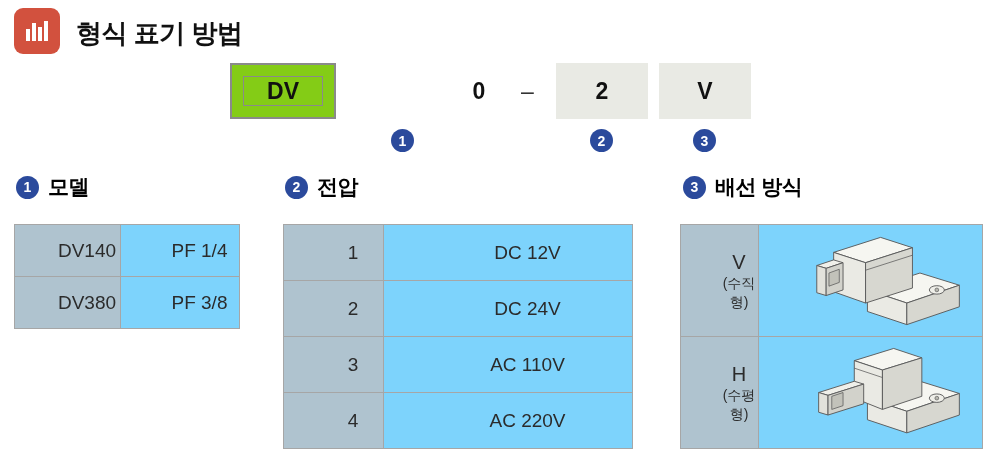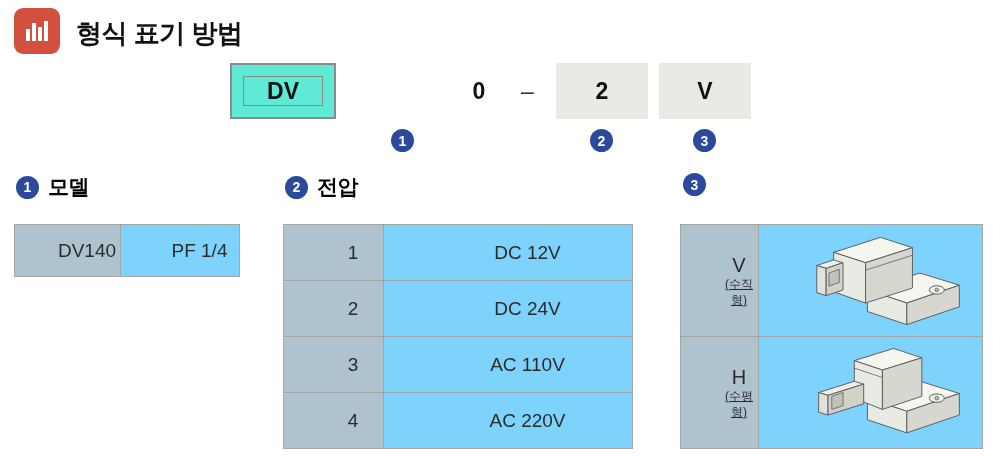--- a/index.html
+++ b/index.html
@@ -13,21 +13,21 @@
   .canvas{position:relative;width:993px;height:469px;background:#ffffff;overflow:hidden;}
 
   
   .header-icon{position:absolute;left:14px;top:8px;width:46px;height:46px;
     background:var(--icon-red);border-radius:9px;display:flex;align-items:center;justify-content:center;}
   .page-title{position:absolute;left:76px;top:16px;font-size:26px;font-weight:bold;color:#111;letter-spacing:-0.5px;}
 
   
   .code-box{position:absolute;top:63px;height:56px;display:flex;align-items:center;justify-content:center;
     font-size:23px;font-weight:bold;color:#111;}
-  .code-dv{left:230px;width:106px;background:#5eead4;border:2px solid #8a8a8a;padding:11px;justify-content:center;}
+  .code-dv{left:230px;width:106px;background:#84cc16;border:2px solid #8a8a8a;padding:11px;justify-content:center;}
   .code-dv-inner{border:1px solid #8a8a8a;width:100%;height:100%;display:flex;align-items:center;justify-content:center;}
   .code-gray{background:var(--code-gray);}
   .code-seg1{left:355px;width:96px;}
   .code-plain{left:455px;width:48px;background:transparent;}
   .code-dash{left:505px;width:45px;background:transparent;font-weight:normal;color:#333;}
   .code-seg3{left:556px;width:92px;}
   .code-seg4{left:659px;width:92px;}
 
   
   .num-circle{width:23px;height:23px;border-radius:50%;background:var(--accent-blue);
@@ -56,21 +56,21 @@
   #tbl-model tr{height:52px;}
 
   #tbl-volt{left:283px;top:224px;width:350px;}
   #tbl-volt td:first-child{width:100px;}
   #tbl-volt tr{height:56px;}
 
   #tbl-wire{left:680px;top:224px;width:303px;}
   #tbl-wire td:first-child{width:78px;}
   #tbl-wire tr{height:112px;}
   #tbl-wire .wkey-main{font-size:20px;line-height:1.2;}
-  #tbl-wire .wkey-sub{font-size:12px;line-height:1.3;text-decoration:underline;}
+  #tbl-wire .wkey-sub{font-size:14px;line-height:1.3;}
   .imgcell{padding:2px;}
   .valve-svg{display:block;margin:0 auto;}
 </style>
 </head>
 <body>
 
 <div class="canvas">
 
   <div class="header-icon">
     <svg width="28" height="28" viewBox="0 0 28 28" aria-hidden="true">
@@ -97,20 +97,24 @@
   <div class="section-header sh-1">
     <div class="num-circle">1</div>
     <div class="section-title">모델</div>
   </div>
   <table class="tbl" id="tbl-model">
     <tbody>
         <tr>
       <td class="key">DV140</td>
       <td class="val">PF 1/4</td>
     </tr>
+    <tr>
+      <td class="key">DV380</td>
+      <td class="val">PF 3/8</td>
+    </tr>
   </tbody>
     </table>
 
   <div class="section-header sh-2">
     <div class="num-circle">2</div>
     <div class="section-title">전압</div>
   </div>
   <table class="tbl" id="tbl-volt">
     <tbody>
         <tr>
@@ -127,20 +131,21 @@
     </tr>
     <tr>
       <td class="key">4</td>
       <td class="val">AC 220V</td>
     </tr>
   </tbody>
     </table>
 
   <div class="section-header sh-3">
     <div class="num-circle">3</div>
+    <div class="section-title">배선 방식</div>
   </div>
   <table class="tbl" id="tbl-wire">
     <tbody>
         <tr>
       <td class="key">
         <div class="wkey-main">V</div>
         <div class="wkey-sub">(수직형)</div>
       </td>
       <td class="val imgcell">
         <svg class="valve-svg" width="160" height="106" viewBox="0 0 170 113">

